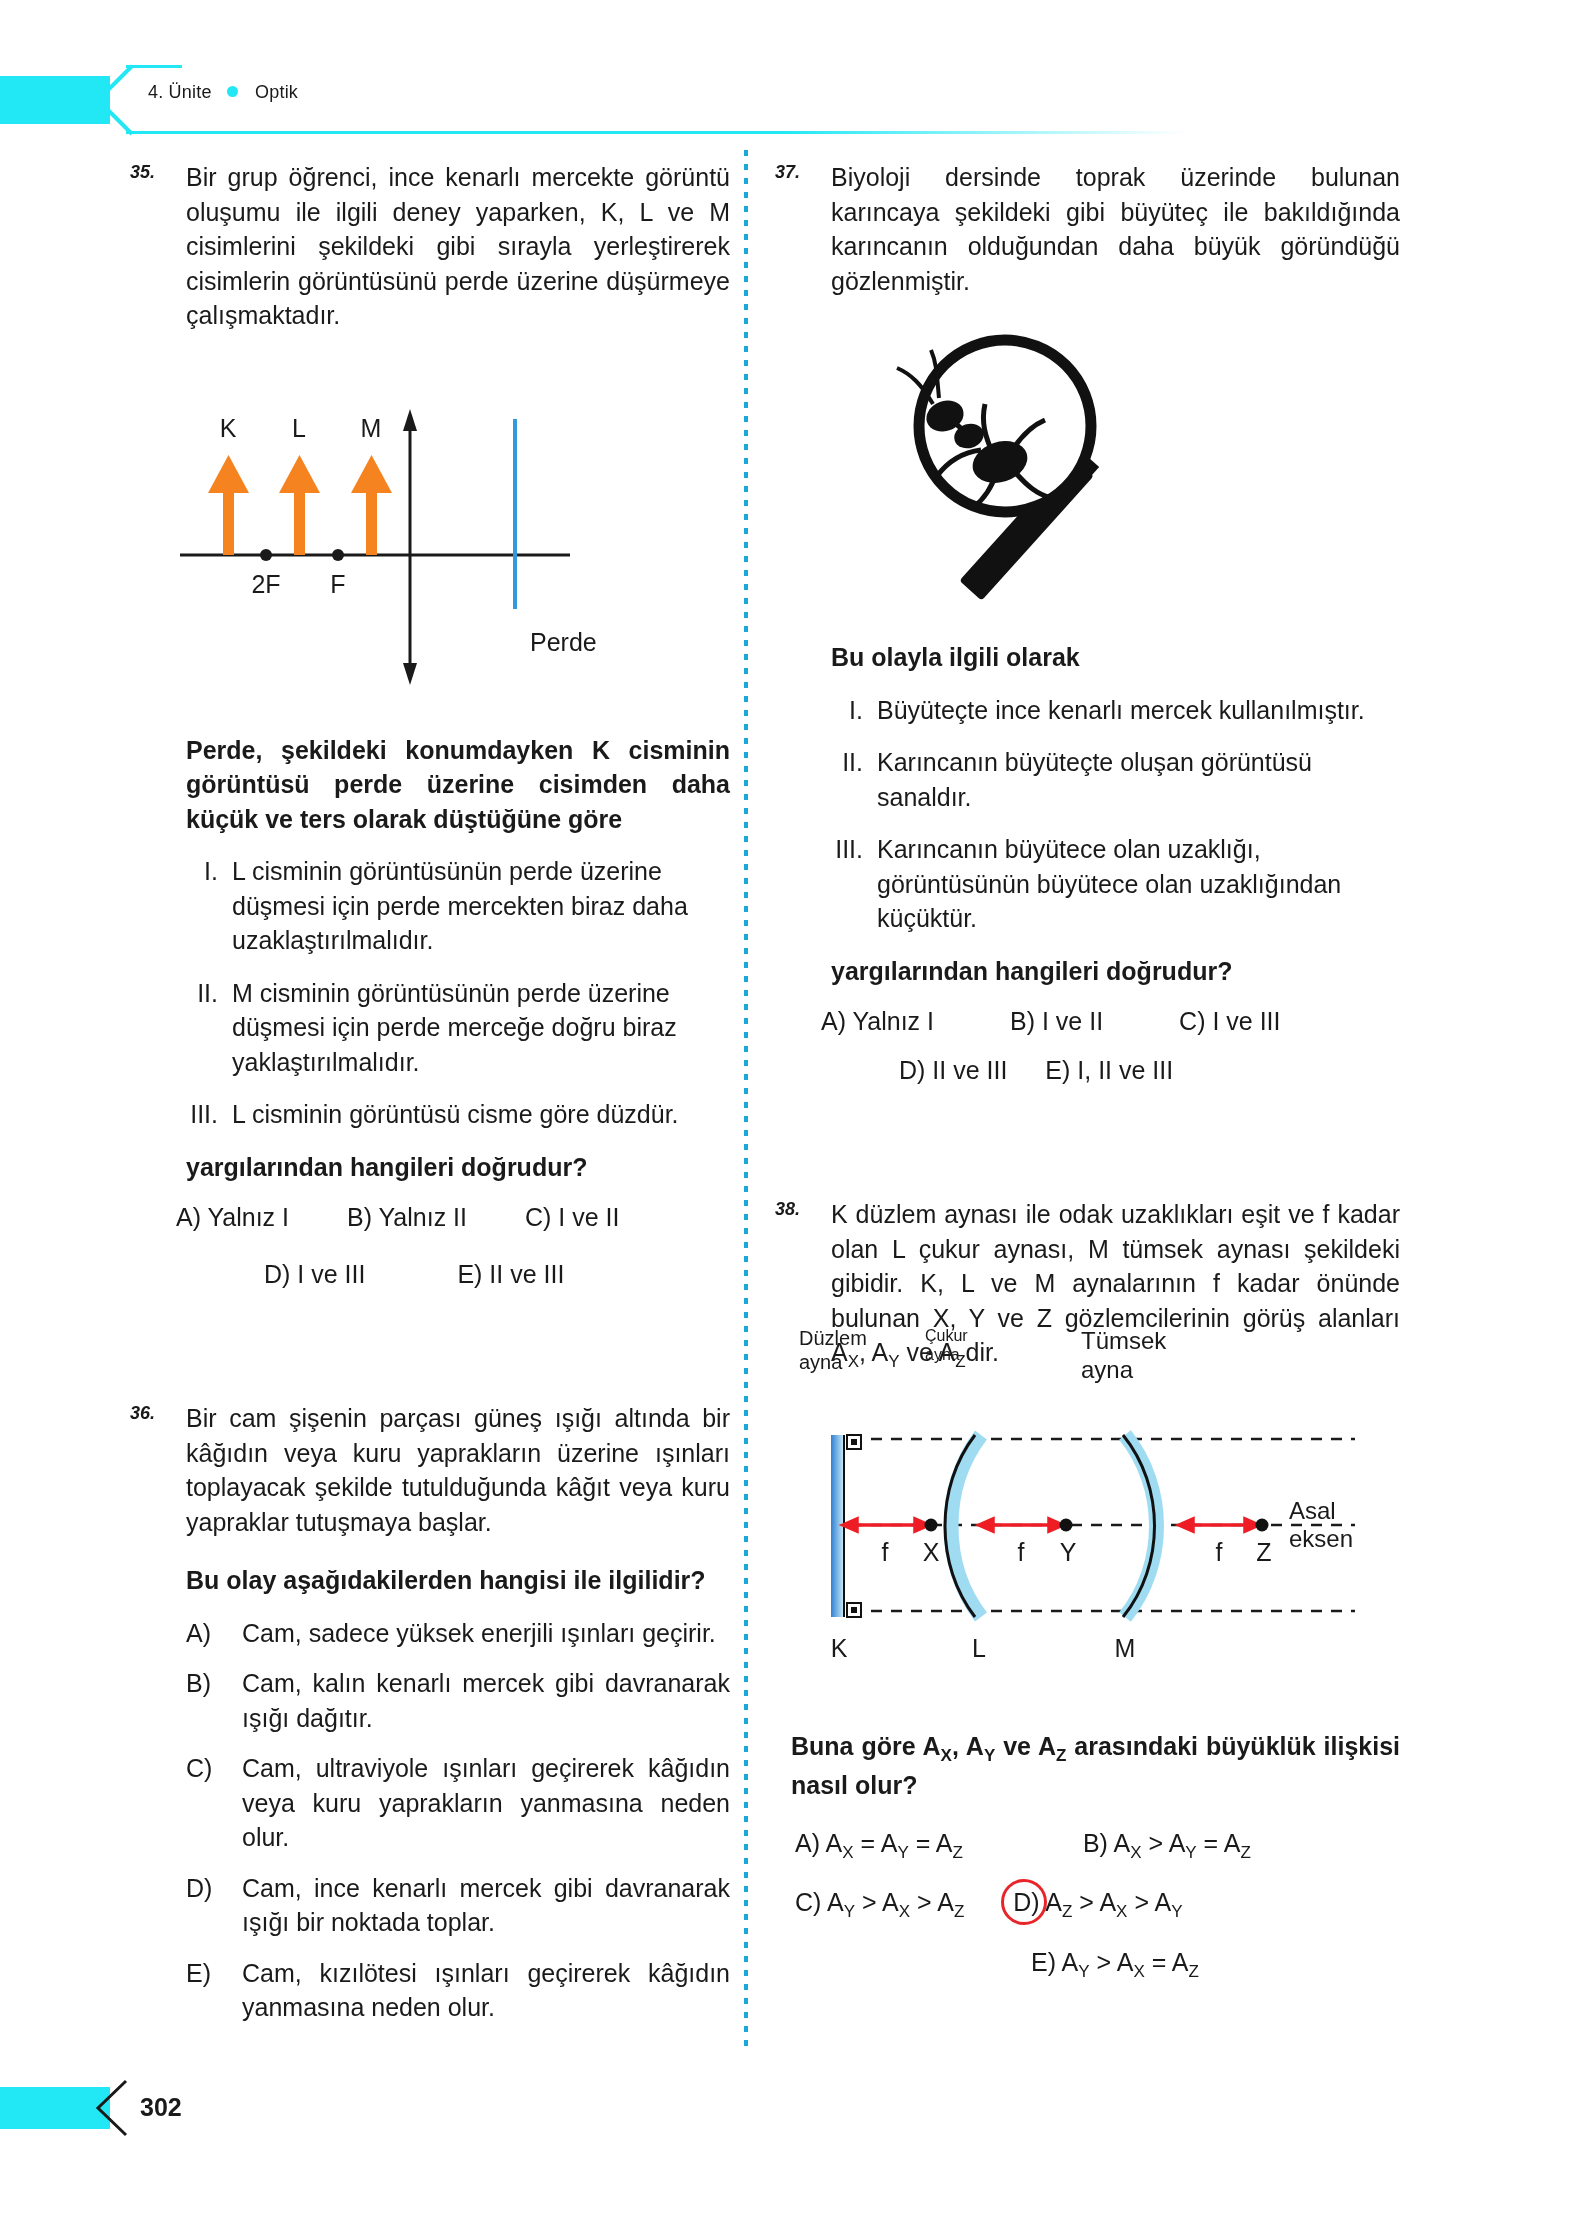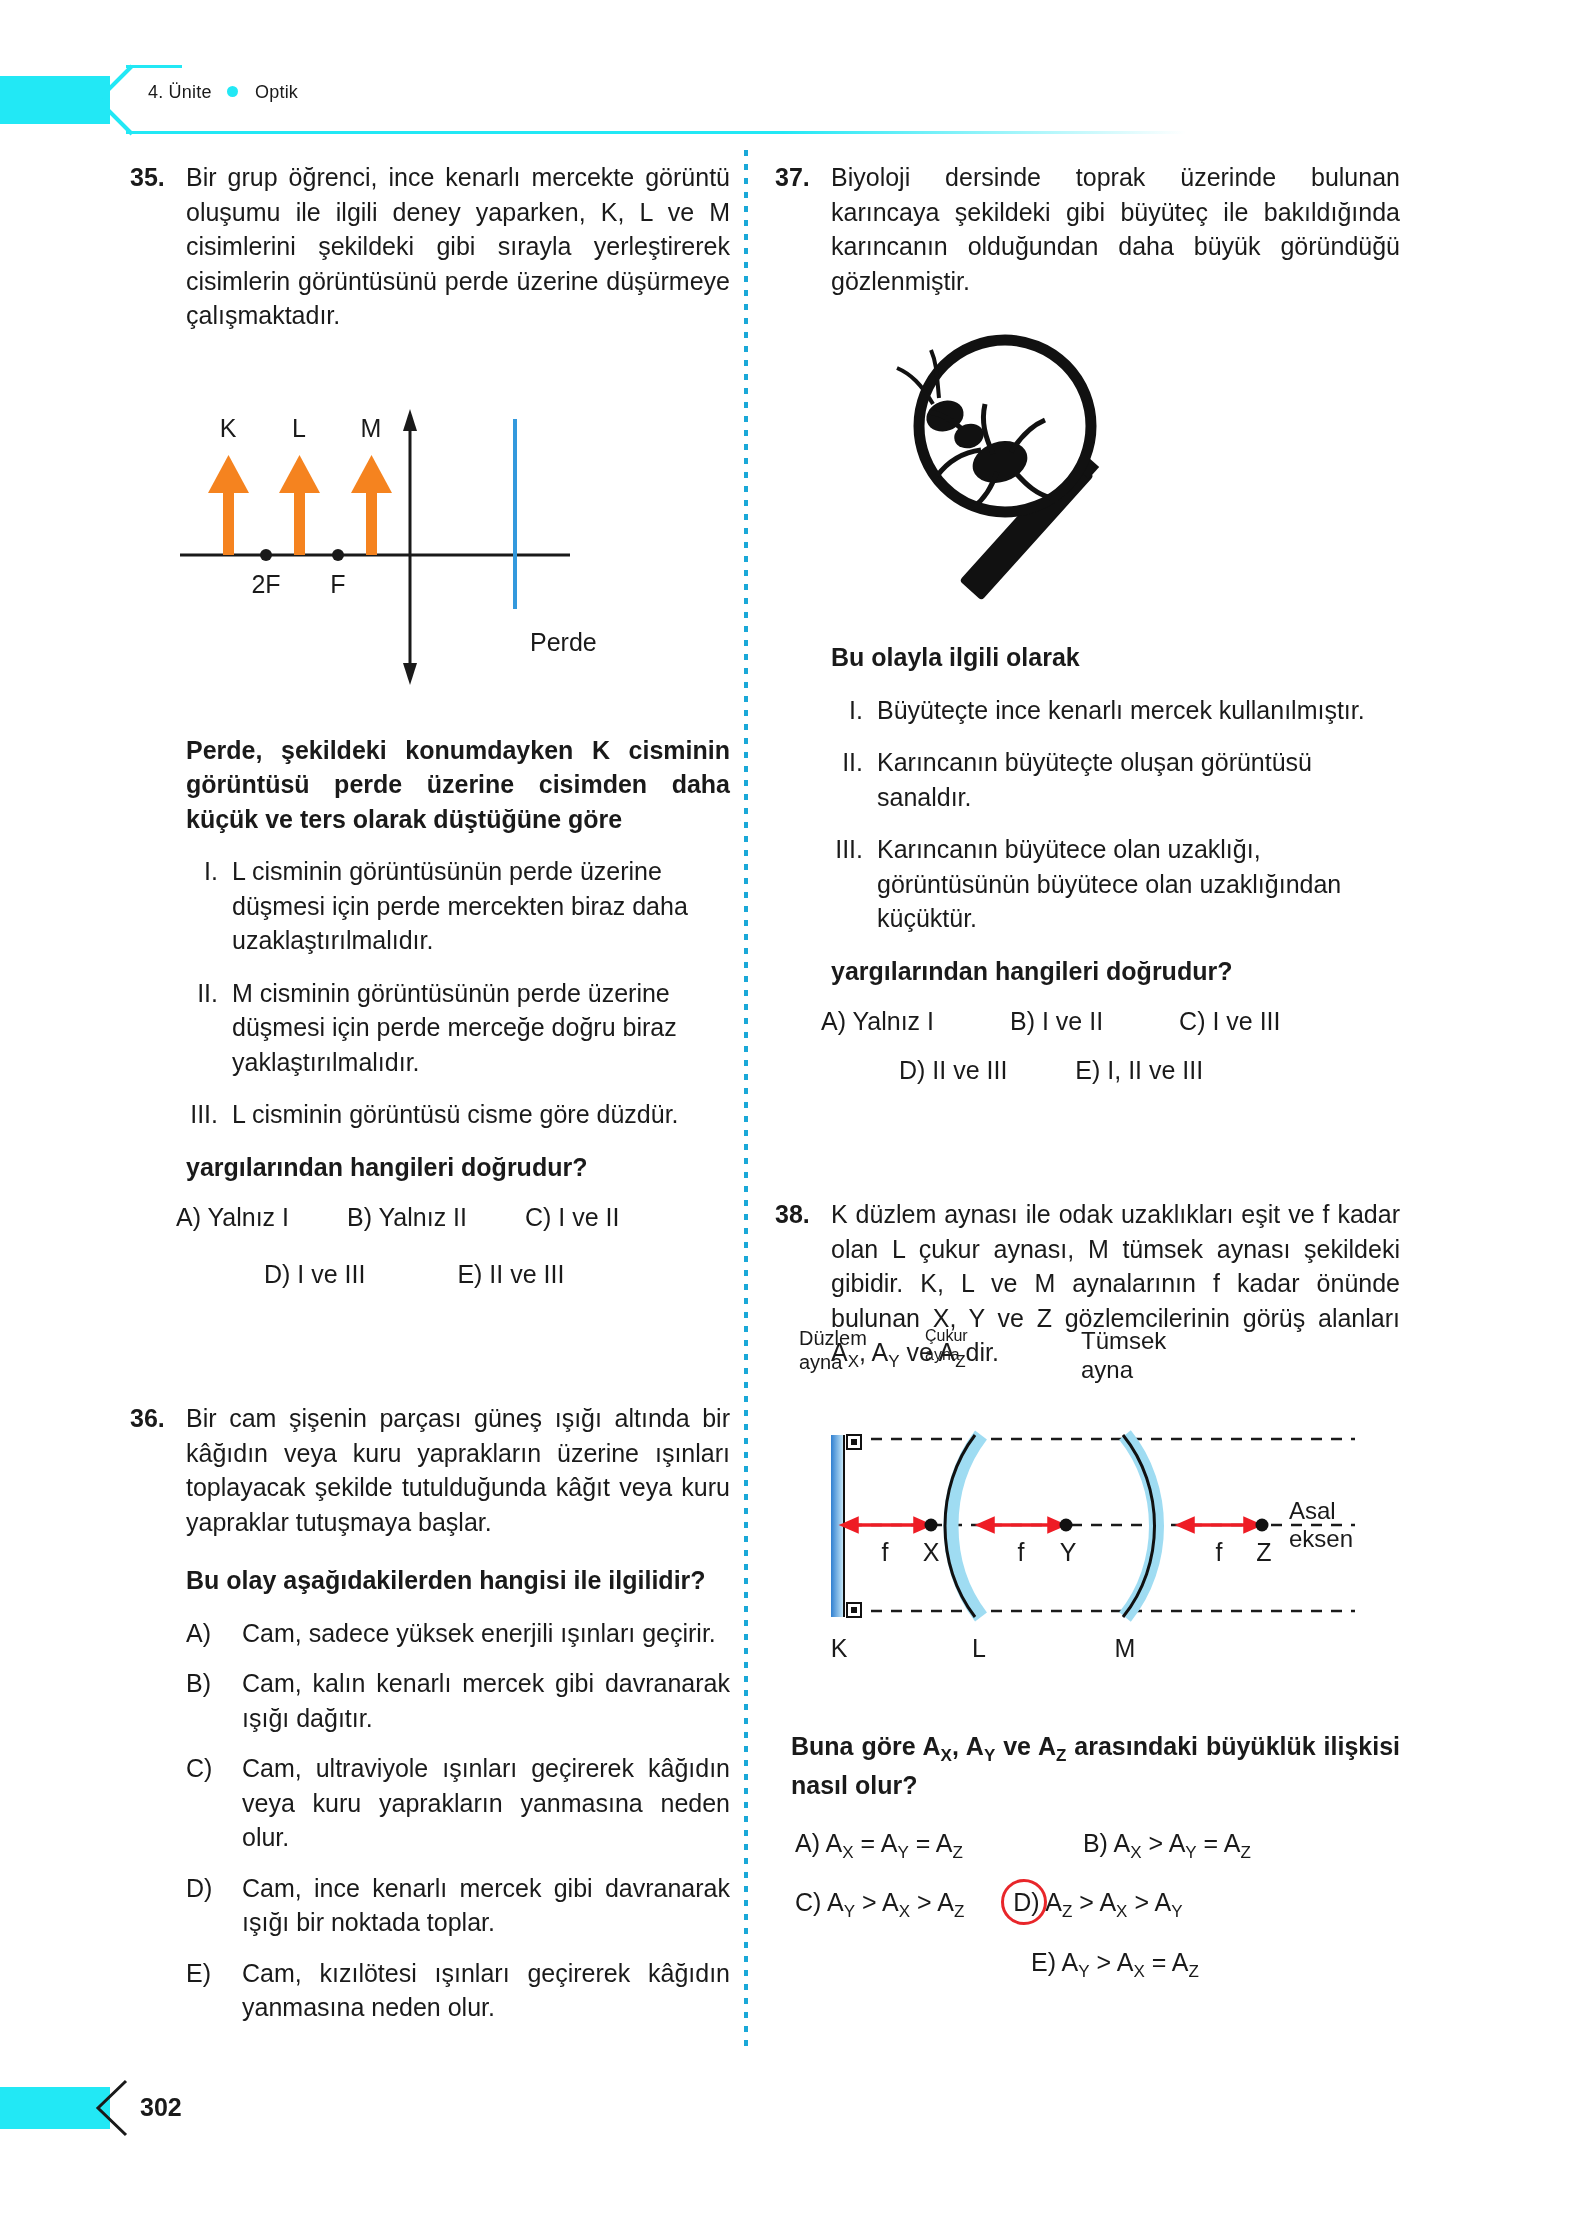--- a/index.html
+++ b/index.html
@@ -58,22 +58,22 @@
   }
 
   
   .col-left  { position: absolute; left: 130px;  top: 160px; width: 600px; }
   .col-right { position: absolute; left: 775px; top: 160px; width: 625px; }
 
   
   .q { position: relative; }
   .q-head { display: flex; align-items: flex-start; }
   .q-num {
-    font-weight: bold; font-size: 25px; min-width: 56px;
-    flex: 0 0 56px; line-height: 1.38;
+    font-weight: bold; font-size: 18px; min-width: 56px;
+    flex: 0 0 56px; line-height: 1.38; font-style: italic;
   }
   .q-body {
     font-size: 25px; line-height: 1.38; text-align: justify;
     flex: 1 1 auto;
   }
 
   .bold-lead {
     font-weight: bold; font-size: 25px; line-height: 1.38;
     margin-left: 56px; margin-top: 24px;
   }
@@ -301,21 +301,21 @@
       </div>
 
       <div class="bold-lead" style="margin-top:12px;">yargılarından hangileri doğrudur?</div>
 
       <div class="opt-list" style="margin-left:46px;">
         <div class="opt-row" style="gap:76px; margin-top:14px;">
           <span class="opt-item">A) Yalnız I</span>
           <span class="opt-item">B) I ve II</span>
           <span class="opt-item">C) I ve III</span>
         </div>
-        <div class="opt-row" style="gap:68px; margin-left:78px; ">
+        <div class="opt-row" style="gap:38px; margin-left:78px; ">
           <span class="opt-item">D) II ve III</span>
           <span class="opt-item" style="position:relative;">E) I, II ve III</span>
         </div>
       </div>
     </div>
 
     <div class="q" style="margin-top:110px;">
       <div class="q-head">
         <div class="q-num">38.</div>
         <div class="q-body">

